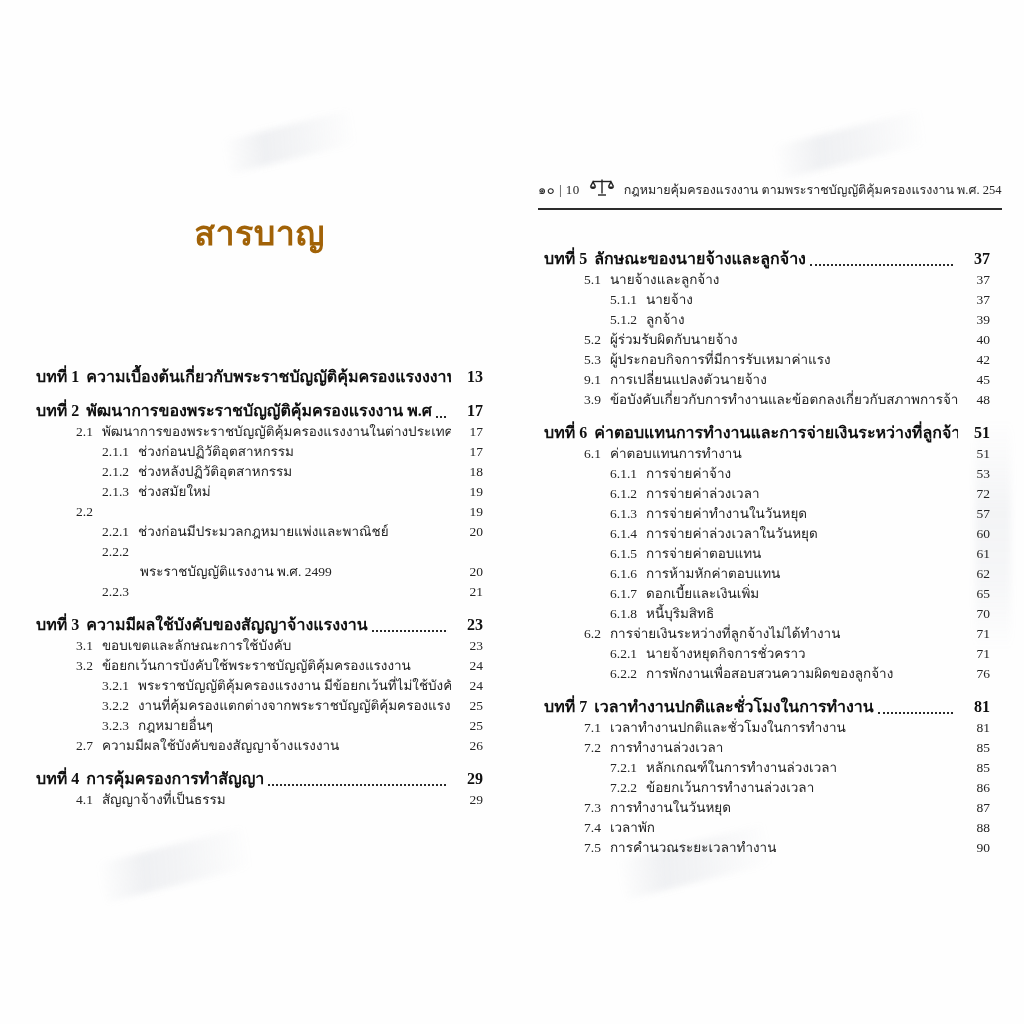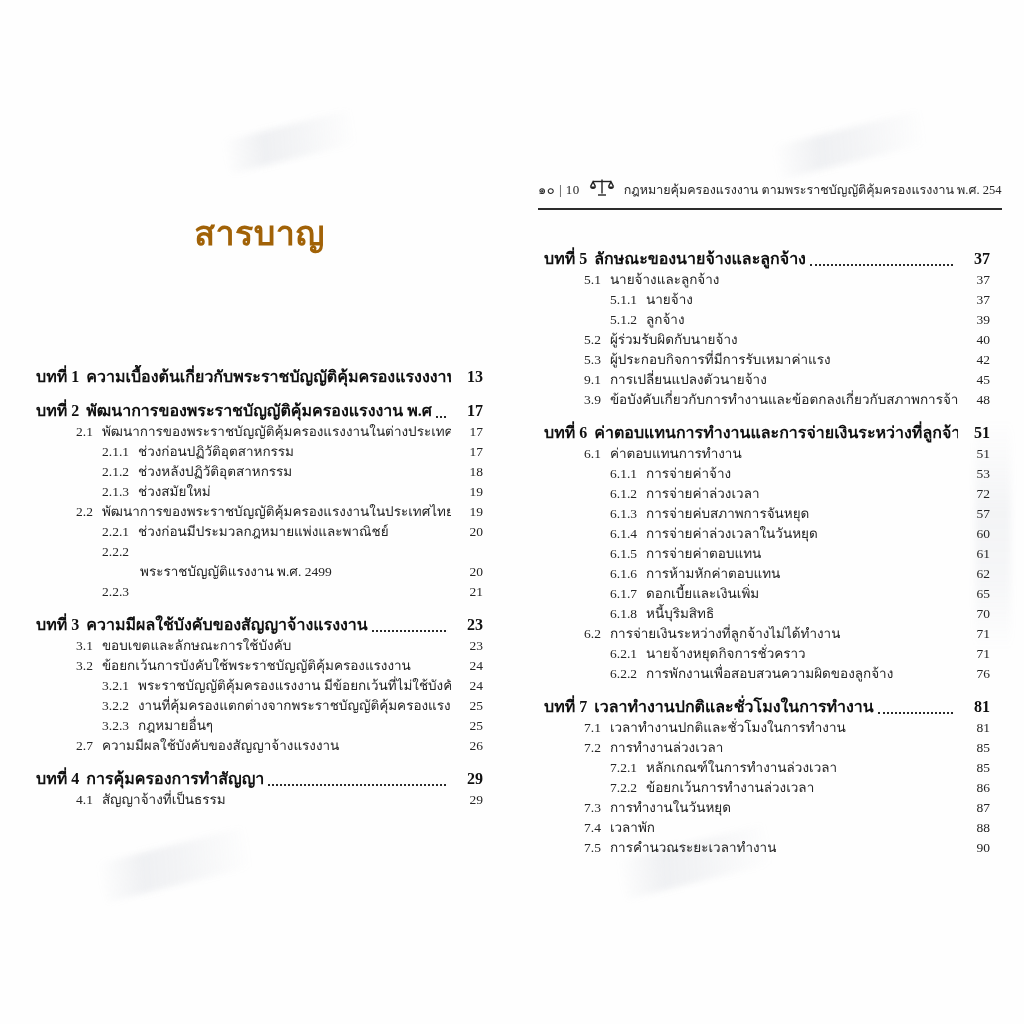--- a/index.html
+++ b/index.html
@@ -119,21 +119,20 @@
         <span class="e-page">18</span>
       </div>
       <div class="row l3">
         <span class="e-num">2.1.3</span>
         <span class="e-text">ช่วงสมัยใหม่</span>
         <span class="filler"></span>
         <span class="e-page">19</span>
       </div>
       <div class="row l2">
         <span class="e-num">2.2</span>
-        <span class="e-text">พัฒนาการของพระราชบัญญัติคุ้มครองแรงงานในประเทศไทย</span>
         <span class="filler"></span>
         <span class="e-page">19</span>
       </div>
       <div class="row l3">
         <span class="e-num">2.2.1</span>
         <span class="e-text">ช่วงก่อนมีประมวลกฎหมายแพ่งและพาณิชย์</span>
         <span class="filler"></span>
         <span class="e-page">20</span>
       </div>
       <div class="row l3">
@@ -296,21 +295,21 @@
         <span class="e-page">53</span>
       </div>
       <div class="row l3">
         <span class="e-num">6.1.2</span>
         <span class="e-text">การจ่ายค่าล่วงเวลา</span>
         <span class="filler"></span>
         <span class="e-page">72</span>
       </div>
       <div class="row l3">
         <span class="e-num">6.1.3</span>
-        <span class="e-text">การจ่ายค่บสภาพการจันหยุด</span>
+        <span class="e-text">การจ่ายค่าทำงานในวันหยุด</span>
         <span class="filler"></span>
         <span class="e-page">57</span>
       </div>
       <div class="row l3">
         <span class="e-num">6.1.4</span>
         <span class="e-text">การจ่ายค่าล่วงเวลาในวันหยุด</span>
         <span class="filler"></span>
         <span class="e-page">60</span>
       </div>
       <div class="row l3">

